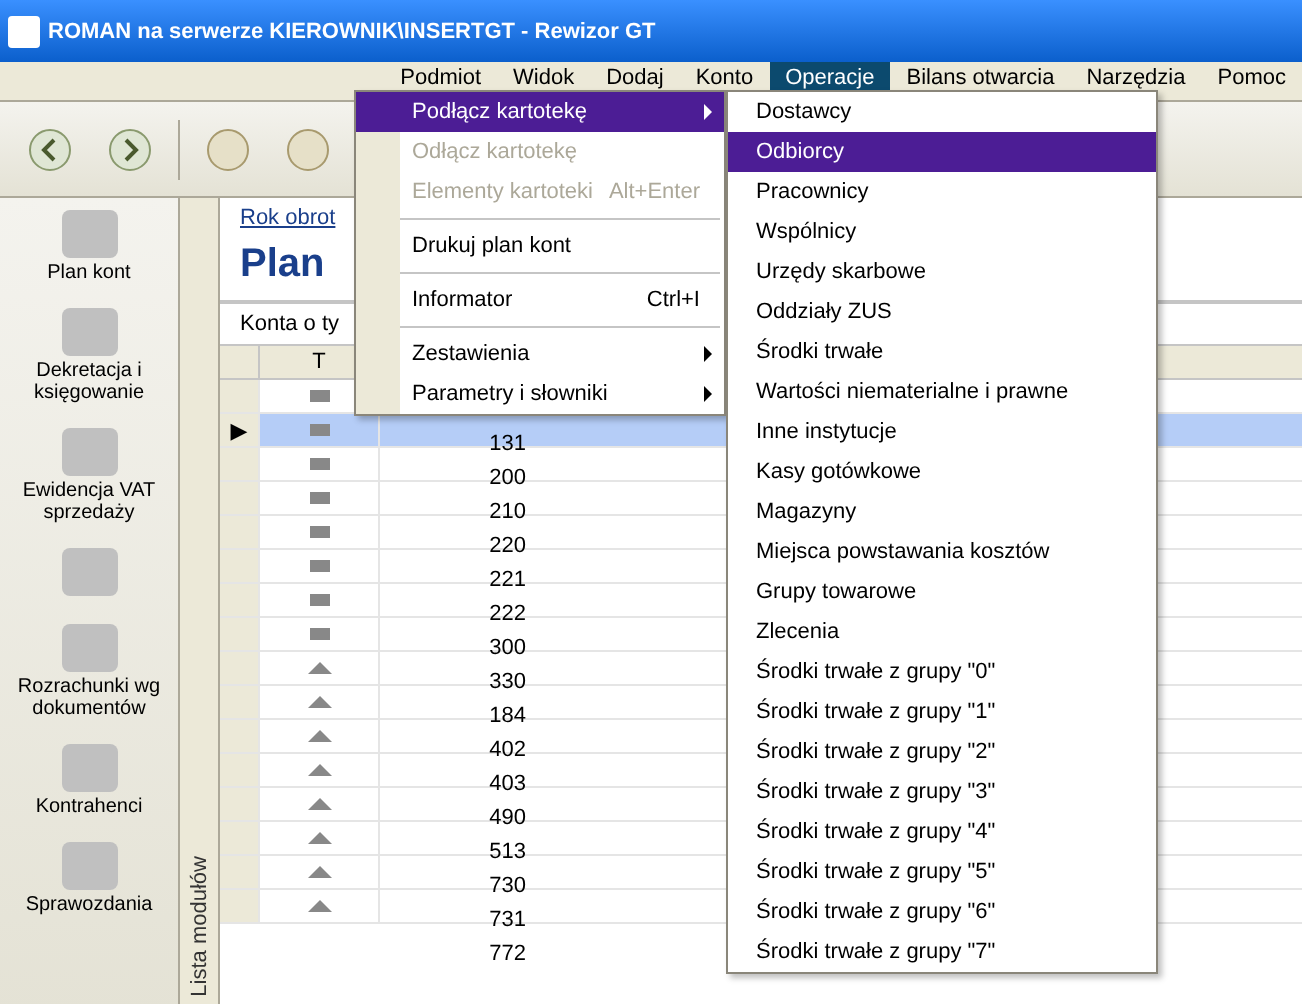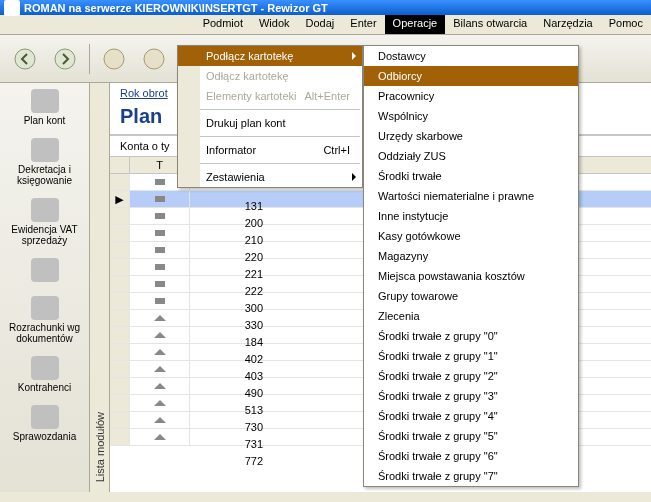--- a/index.html
+++ b/index.html
@@ -1,23 +1,23 @@
 <!DOCTYPE html>
 <html><head>
 <meta charset="utf-8">
 <style>
 * { margin: 0; padding: 0; box-sizing: border-box; font-family: Tahoma, sans-serif; font-size: 11px; }
 body { width: 651px; height: 502px; overflow: hidden; background: #ece9d8; }
 
-.titlebar { height: 15px; background: linear-gradient(to bottom, #3a90ff 0%, #0b5fcc 100%); display: flex; align-items: center; padding: 0 4px; color: white; font-weight: bold; font-size: 12px; }
+.titlebar { height: 31px; background: linear-gradient(to bottom, #3a90ff 0%, #0b5fcc 100%); display: flex; align-items: center; padding: 0 4px; color: white; font-weight: bold; font-size: 12px; }
 .titlebar .icon { width: 16px; height: 16px; background: #fff; margin-right: 4px; border-radius: 2px; }
 
 .menubar { height: 20px; background: #ece9d8; display: flex; border-bottom: 1px solid #aca899; justify-content: flex-end; }
 .menubar .item { padding: 2px 8px; cursor: default; }
-.menubar .item.active { background: #000000; color: white; }
+.menubar .item.active { background: #0c4a6e; color: white; }
 
 .toolbar { height: 48px; background: linear-gradient(to bottom, #f4f3ee, #e4e2d5); border-bottom: 1px solid #aca899; display: flex; align-items: center; padding: 0 6px; gap: 2px; }
 .toolbar .btn { width: 38px; height: 38px; border: 1px solid transparent; border-radius: 4px; display: flex; align-items: center; justify-content: center; }
 .toolbar .sep { width: 1px; height: 30px; background: #aca899; margin: 0 3px; }
 
 .main { display: flex; height: calc(100% - 93px); }
 
 .sidebar { width: 90px; background: linear-gradient(to bottom, #f4f3ee, #e4e2d5); border-right: 1px solid #aca899; }
 .sidebar .sbtn { padding: 6px 2px; text-align: center; cursor: default; }
 .sidebar .sbtn .sicon { width: 28px; height: 24px; margin: 0 auto 2px; background: #c0c0c0; border-radius: 4px; }
@@ -43,21 +43,21 @@
 .grid .row .c2 { width: 80px; justify-content: flex-end; padding-right: 6px; margin-top: 32px; }
 .grid .row.sel { background: #b5cdf7; }
 .grid .row.sel .c0 { background: #ece9d8; }
 .lvl { width: 0; height: 0; display: inline-block; }
 .lvl.t0 { width: 10px; height: 6px; background: #888; }
 .lvl.t1 { border-left: 6px solid transparent; border-right: 6px solid transparent; border-bottom: 6px solid #888; }
 
 
 .menu { position: absolute; background: #fff; border: 1px solid #8a867a; box-shadow: 2px 2px 3px rgba(0,0,0,0.25); z-index: 10; }
 .menu .mitem { padding: 4px 28px 4px 28px; cursor: default; white-space: nowrap; position: relative; }
-.menu .mitem.hi { background: #a16207; color: white; }
+.menu .mitem.hi { background: #4c1d95; color: white; }
 .menu .mitem.disabled { color: #aca899; }
 .menu .mitem .arrow { position: absolute; right: 6px; top: 50%; transform: translateY(-50%); border-left: 4px solid #000; border-top: 4px solid transparent; border-bottom: 4px solid transparent; }
 .menu .mitem.hi .arrow { border-left-color: #fff; }
 .menu .mitem .shortcut { position: absolute; right: 12px; }
 .menu .msep { height: 1px; background: #c5c5c5; margin: 3px 2px; }
 .menu .strip { position: absolute; left:0; top:0; bottom:0; width:22px; background:#ece9d8; }
 
 #menu1 { left: 177px; top: 45px; width: 186px; }
 #menu2 { left: 363px; top: 45px; width: 216px; }
 #menu2 .mitem { padding: 4px 14px 4px 14px; }
@@ -67,21 +67,21 @@
 
 <div class="titlebar">
   <div class="icon"></div>
   <span>ROMAN na serwerze KIEROWNIK\INSERTGT - Rewizor GT</span>
 </div>
 
 <div class="menubar">
   <div class="item">Podmiot</div>
   <div class="item">Widok</div>
   <div class="item">Dodaj</div>
-  <div class="item">Enter</div>
+  <div class="item">Konto</div>
   <div class="item active">Operacje</div>
   <div class="item">Bilans otwarcia</div>
   <div class="item">Narzędzia</div>
   <div class="item">Pomoc</div>
 </div>
 
 <div class="toolbar">
   <div class="btn">
       <svg width="24" height="24">
         <circle cx="12" cy="12" r="10" fill="#dfe6d4" stroke="#8a9a6e"></circle>
@@ -275,20 +275,21 @@
   <div id="menu1body">
       <div class="mitem hi">Podłącz kartotekę<span class="arrow"></span></div>
       <div class="mitem disabled">Odłącz kartotekę</div>
       <div class="mitem disabled">Elementy kartoteki<span class="shortcut">Alt+Enter</span></div>
       <div class="msep"></div>
       <div class="mitem">Drukuj plan kont</div>
       <div class="msep"></div>
       <div class="mitem">Informator<span class="shortcut">Ctrl+I</span></div>
       <div class="msep"></div>
       <div class="mitem">Zestawienia<span class="arrow"></span></div>
+      <div class="mitem">Parametry i słowniki<span class="arrow"></span></div>
     </div>
 </div>
 
 <div class="menu" id="menu2">
   <div id="menu2body">
       <div class="mitem">Dostawcy</div>
       <div class="mitem hi">Odbiorcy</div>
       <div class="mitem">Pracownicy</div>
       <div class="mitem">Wspólnicy</div>
       <div class="mitem">Urzędy skarbowe</div>

